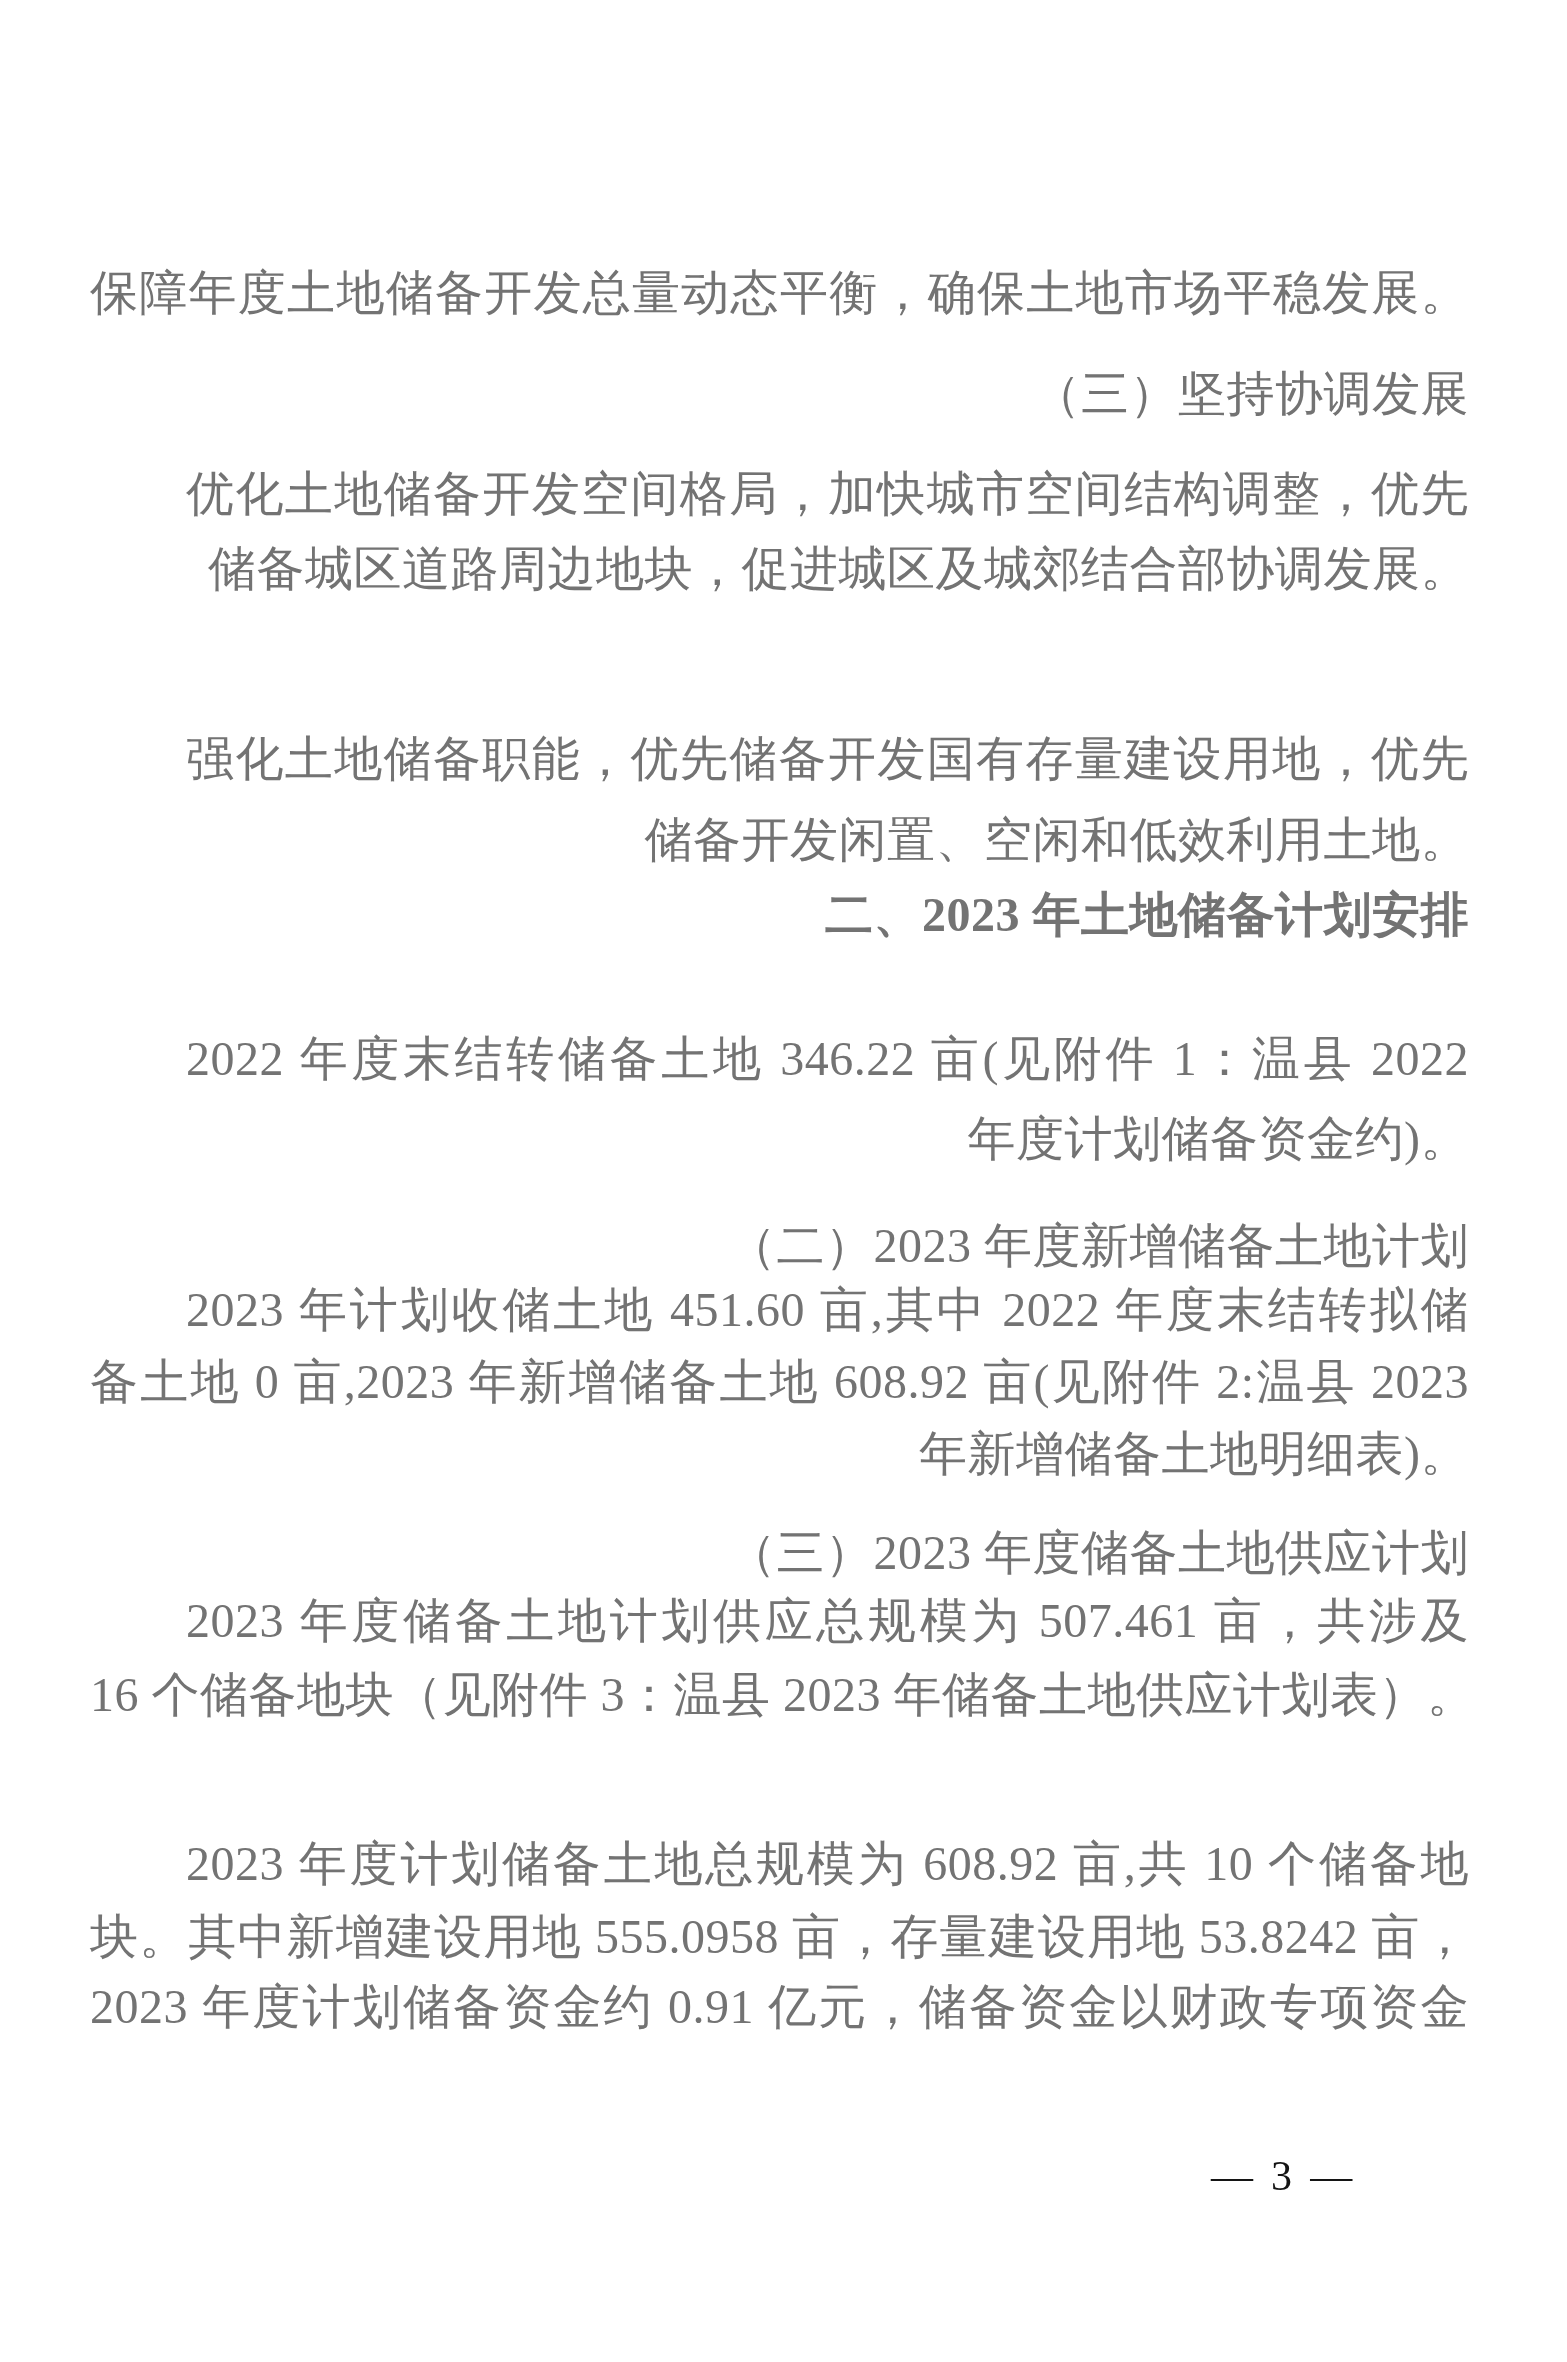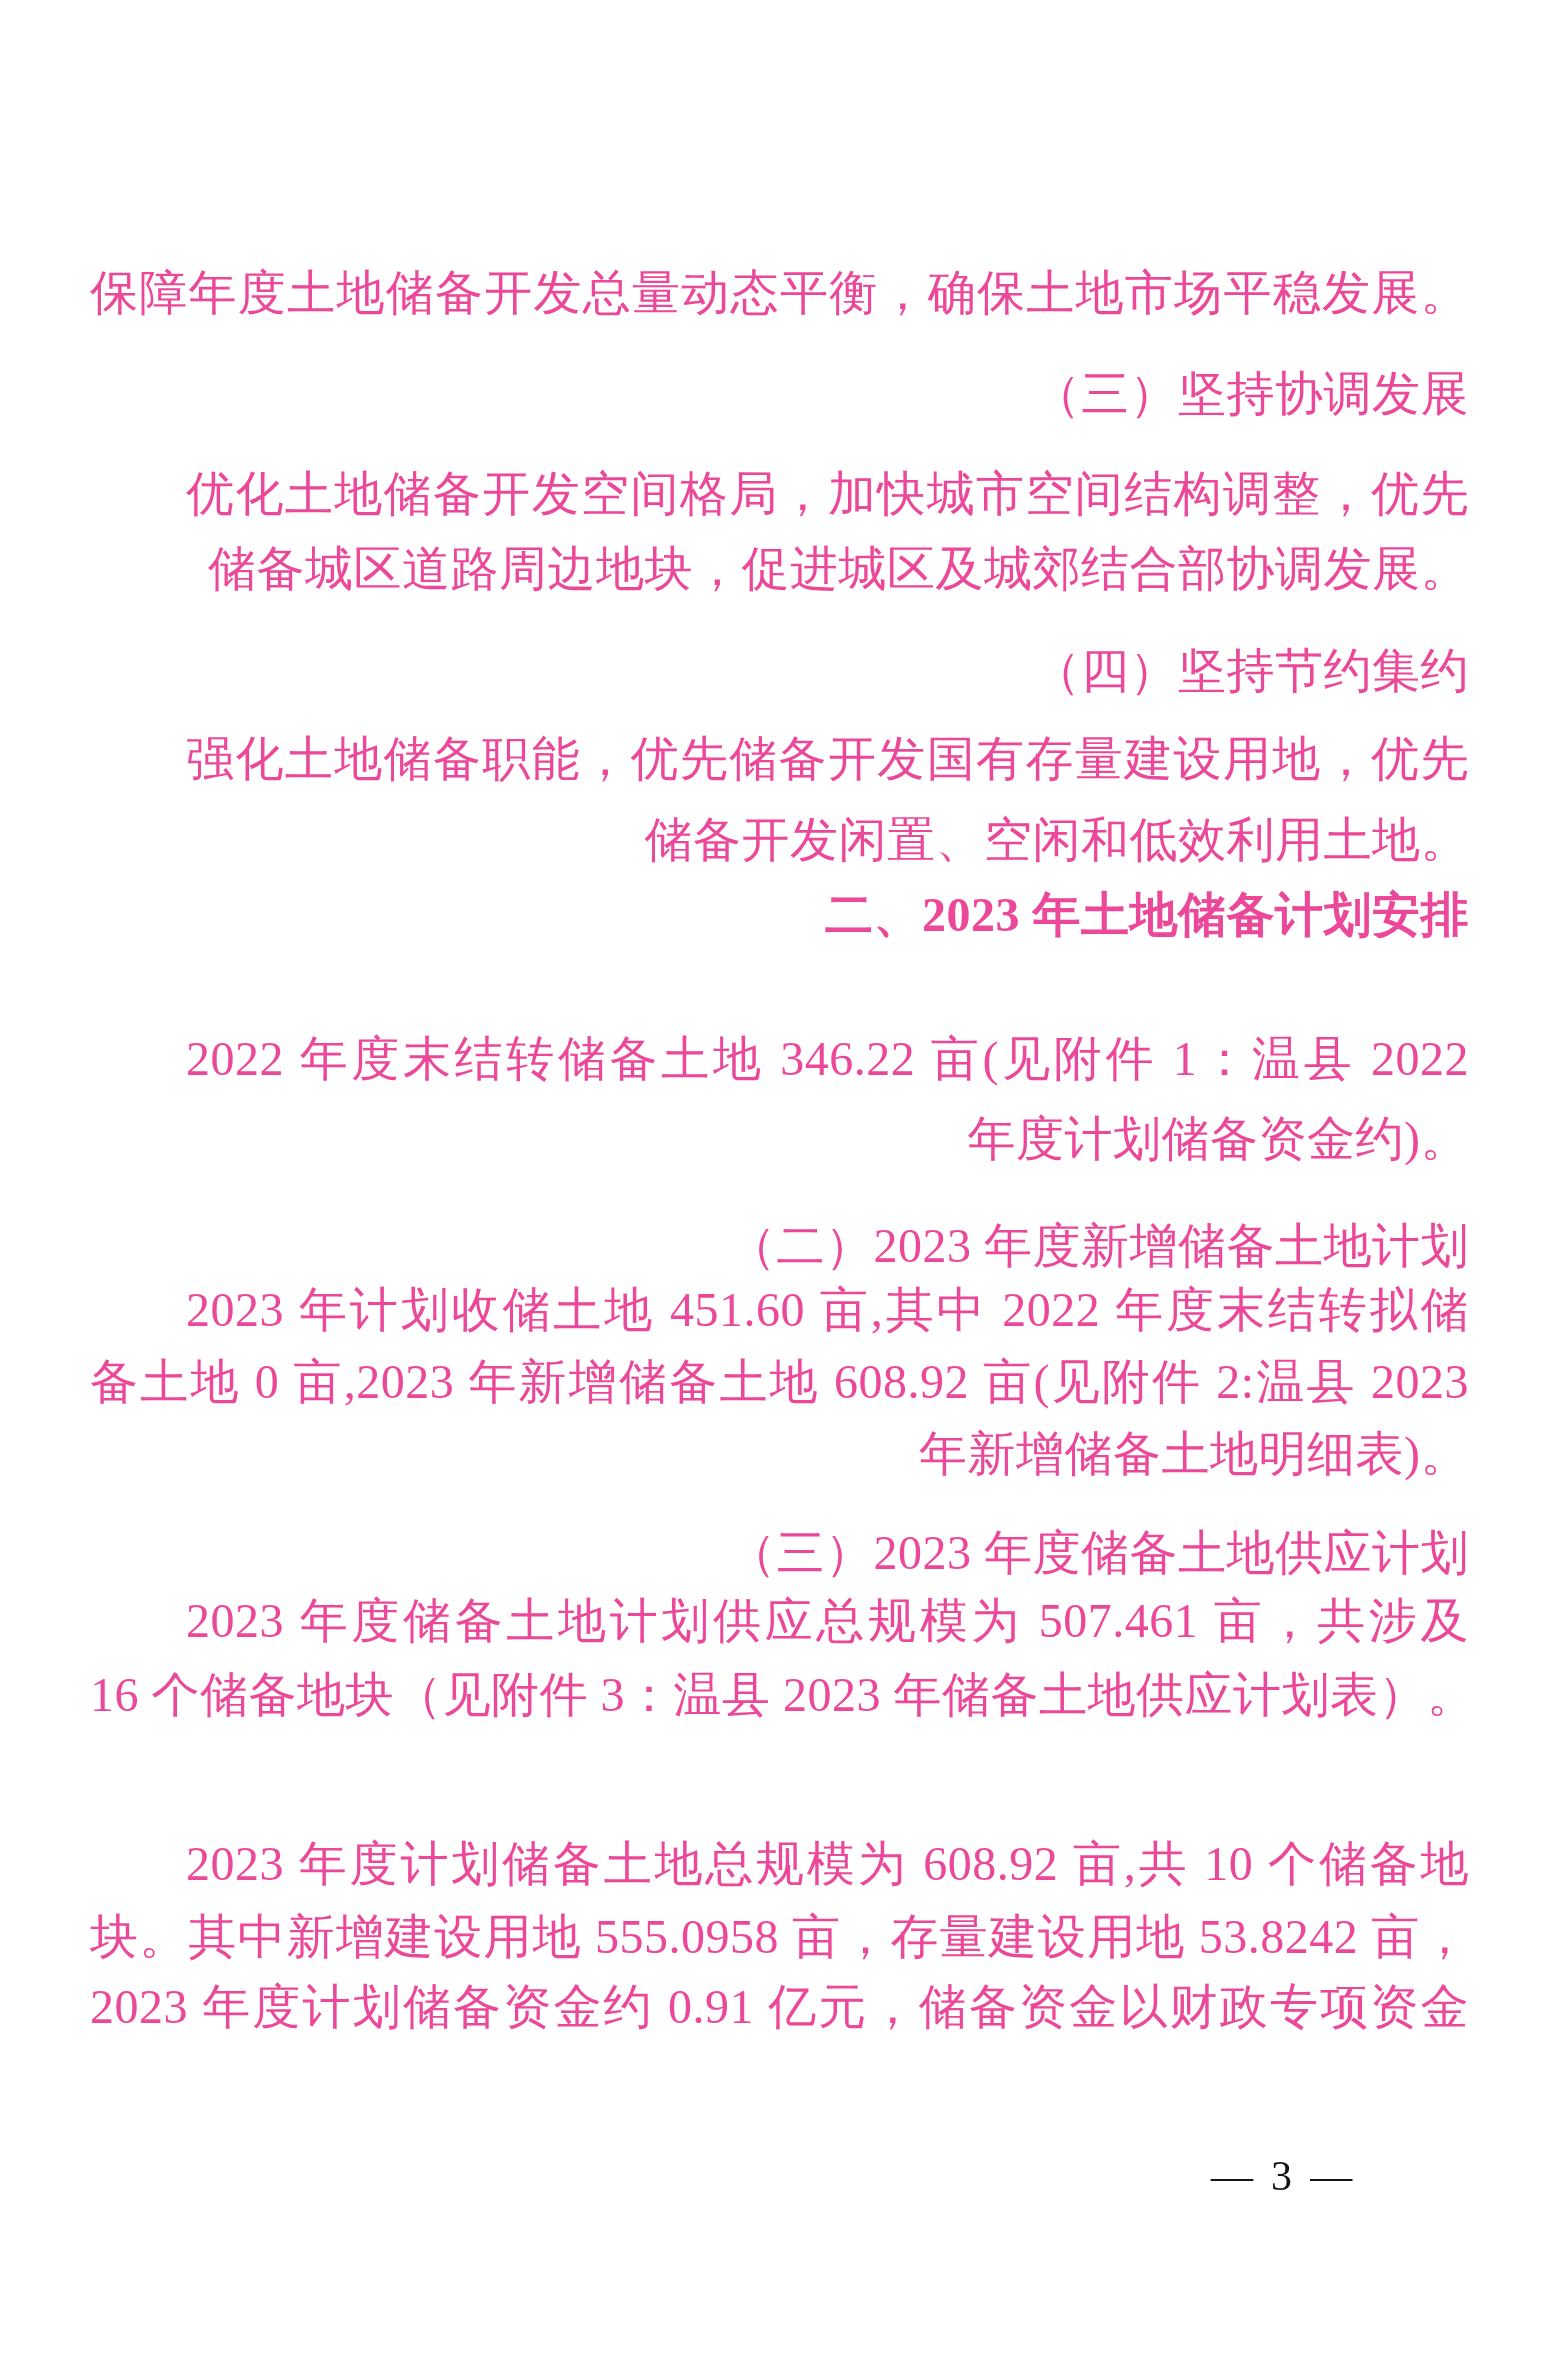--- a/index.html
+++ b/index.html
@@ -18,21 +18,21 @@
     color: #141414;
   }
   .line {
     position: absolute;
     left: 90px;
     width: 1379px;
     box-sizing: border-box;
     font-size: 48px;
     line-height: 59px;
     letter-spacing: 0.5px;
-    color: #ec4899;
+    color: #737373;
   }
   
   .stretch {
     text-align: justify;
     text-align-last: justify;
     text-justify: inter-ideograph;
   }
   
   .plain {
     white-space: nowrap;
@@ -58,21 +58,20 @@
 </style>
 </head>
 <body>
 
 <div class="page">
 
   <div class="line stretch" style="top:263px">保障年度土地储备开发总量动态平衡，确保土地市场平稳发展。</div>
   <div class="line plain indent" style="top:364px">（三）坚持协调发展</div>
   <div class="line stretch indent" style="top:464px">优化土地储备开发空间格局，加快城市空间结构调整，优先</div>
   <div class="line plain" style="top:539px">储备城区道路周边地块，促进城区及城郊结合部协调发展。</div>
-  <div class="line plain indent" style="top:641px">（四）坚持节约集约</div>
   <div class="line stretch indent" style="top:729px">强化土地储备职能，优先储备开发国有存量建设用地，优先</div>
   <div class="line plain" style="top:810px">储备开发闲置、空闲和低效利用土地。</div>
   <div class="line plain indent bold" style="top:885px">二、2023 年土地储备计划安排</div>
   <div class="line stretch indent" style="top:1029px">2022 年度末结转储备土地 346.22 亩(见附件 1：温县 2022</div>
   <div class="line plain" style="top:1109px">年度计划储备资金约)。</div>
   <div class="line plain indent" style="top:1216px">（二）2023 年度新增储备土地计划</div>
   <div class="line stretch indent" style="top:1280px">2023 年计划收储土地 451.60 亩,其中 2022 年度末结转拟储</div>
   <div class="line stretch" style="top:1352px">备土地 0 亩,2023 年新增储备土地 608.92 亩(见附件 2:温县 2023</div>
   <div class="line plain" style="top:1424px">年新增储备土地明细表)。</div>
   <div class="line plain indent" style="top:1523px">（三）2023 年度储备土地供应计划</div>

